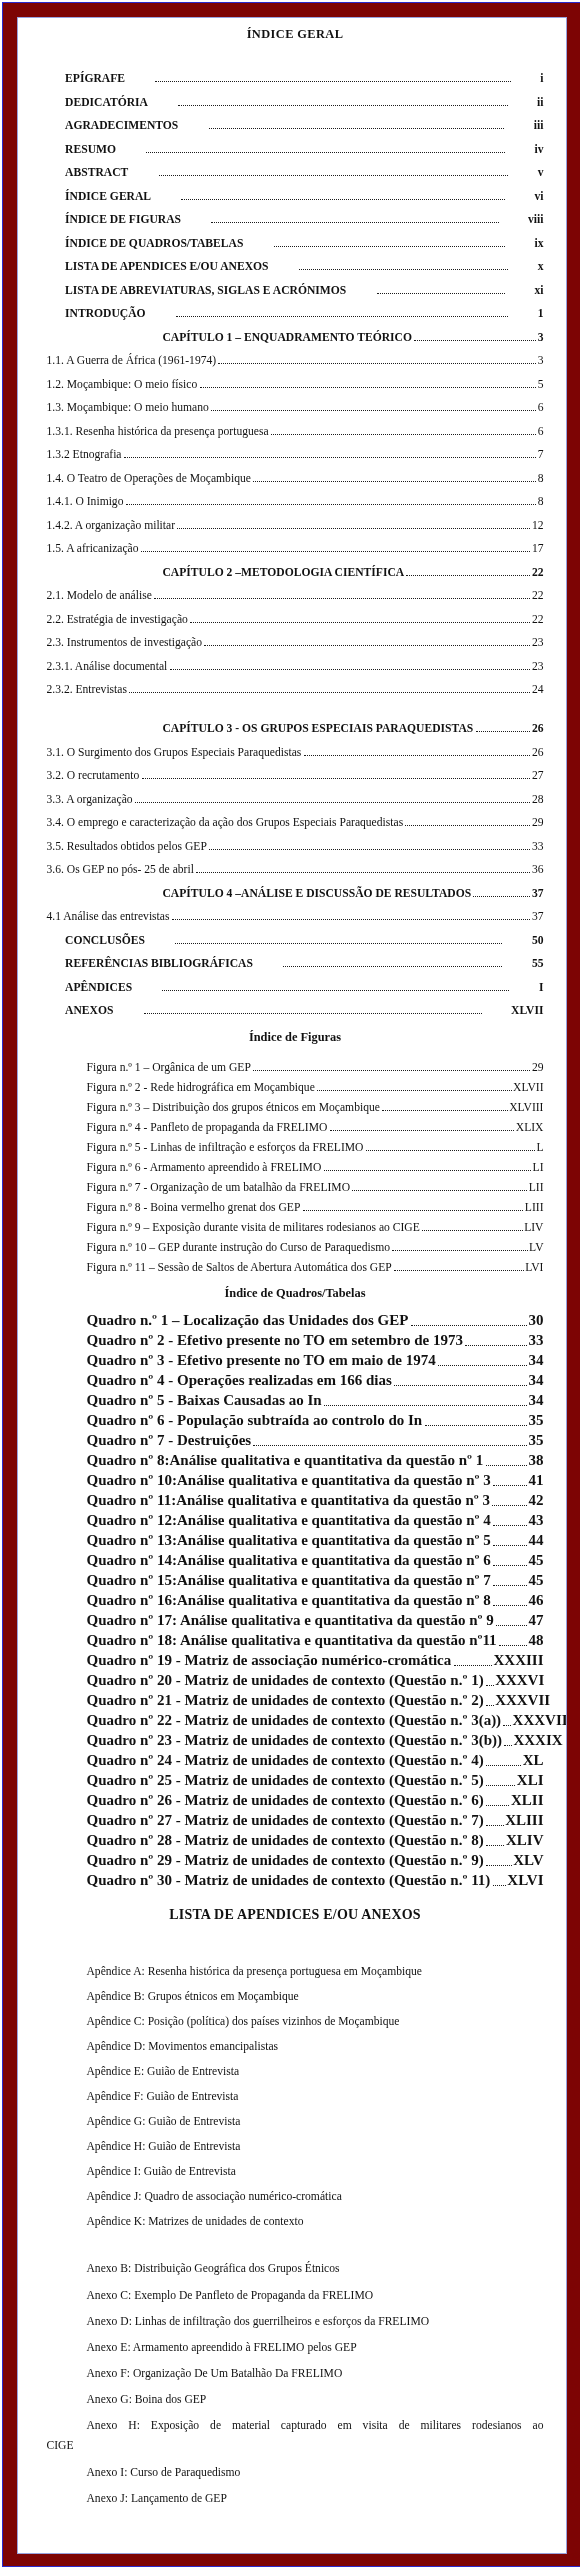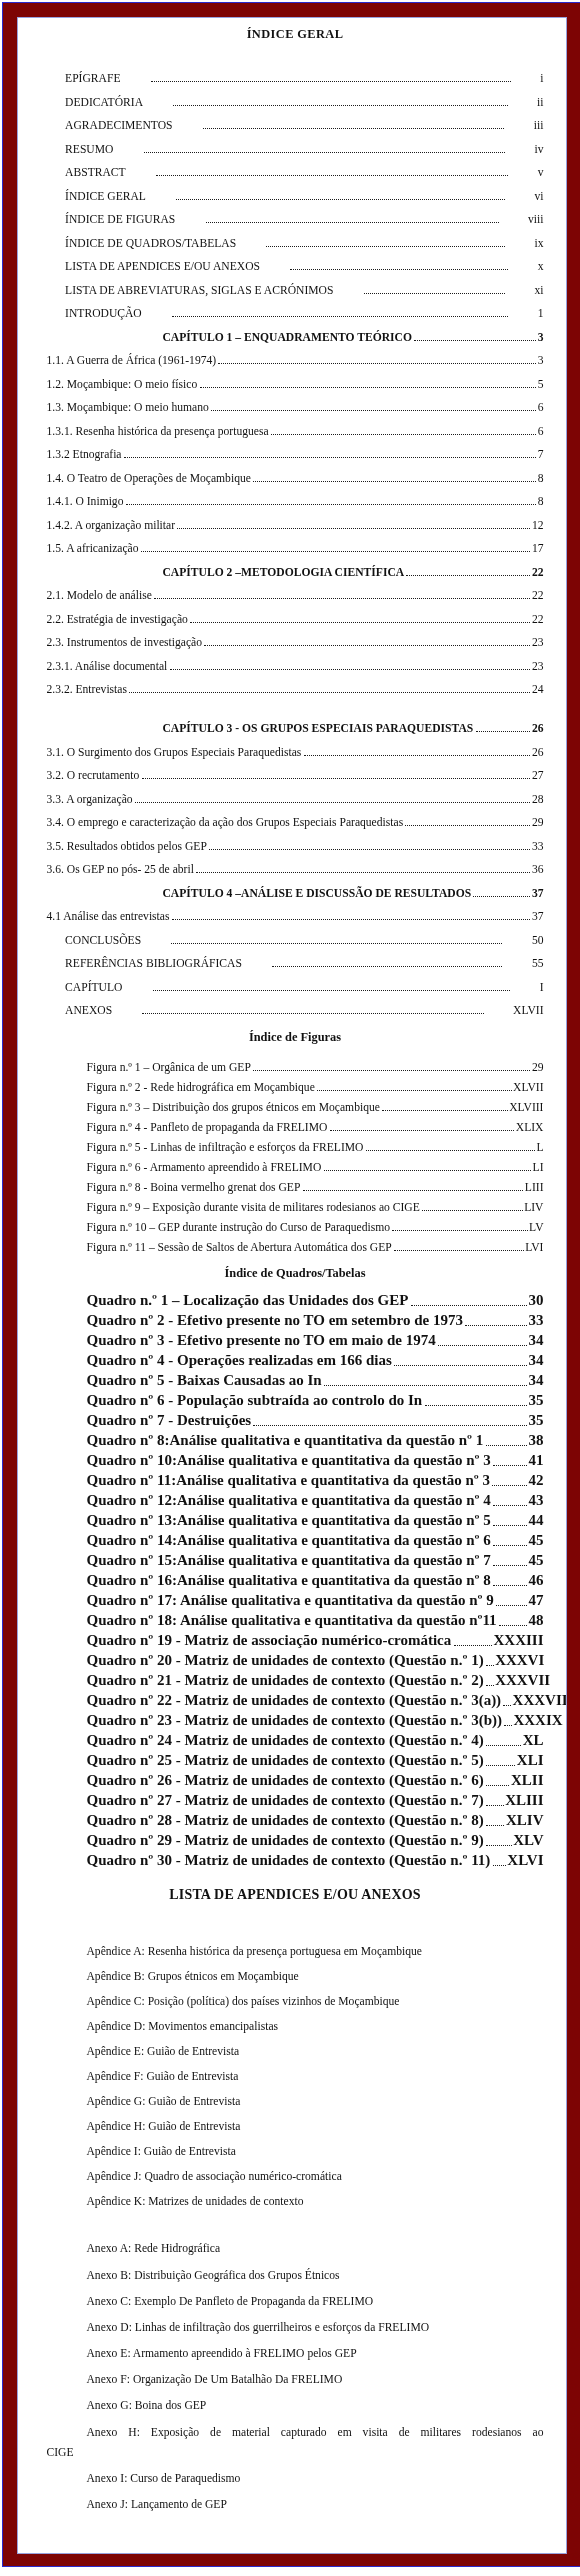--- a/index.html
+++ b/index.html
@@ -31,21 +31,21 @@
     margin:12.4px 0 0;text-align:center;font-size:12.4px;font-weight:bold;
   }
   .big-heading{
     margin:18.6px 0 0;text-align:center;font-size:14px;font-weight:bold;letter-spacing:0.2px;
   }
   .toc{margin-top:20px;font-size:11.6px;}
   .trow{display:flex;align-items:flex-end;height:23.5px;}
   .trow .lbl{white-space:nowrap;}
   .trow .lead{flex:1;min-width:7.7px;border-bottom:1.5px dotted #1c1c1c;margin:0 1.5px 3.1px 2.3px;}
   .trow .pg{white-space:nowrap;}
-  .trow.main{padding-left:18.6px;font-weight:normal;gap:28px;}
+  .trow.main{padding-left:18.6px;font-weight:bold;gap:28px;}
   .trow.chapter{padding-left:116px;font-weight:bold;}
   .trow.gap{margin-top:15.5px;}
   .figlist{margin-top:9px;font-size:11.6px;}
   .figlist .trow{height:20px;padding-left:40px;}
   .tablist{margin-top:7.7px;font-size:15px;font-weight:bold;}
   .tablist .trow{height:20px;padding-left:40px;}
   .applist{margin-top:36px;font-size:11.6px;}
   .applist p{margin:0;height:25px;line-height:25px;text-indent:40px;white-space:nowrap;}
   .anxlist{margin-top:25px;font-size:11.6px;}
   .anxlist p{margin:0 0 6.2px;line-height:20px;text-indent:40px;}
@@ -284,21 +284,21 @@
           <span class="pg">50</span>
         </div>
 
         <div class="trow main">
           <span class="lbl">REFERÊNCIAS BIBLIOGRÁFICAS</span>
           <span class="lead"></span>
           <span class="pg">55</span>
         </div>
 
         <div class="trow main">
-          <span class="lbl">CAPÍTULO</span>
+          <span class="lbl">APÊNDICES</span>
           <span class="lead"></span>
           <span class="pg">I</span>
         </div>
 
         <div class="trow main">
           <span class="lbl">ANEXOS</span>
           <span class="lead"></span>
           <span class="pg">XLVII</span>
         </div>
       </div>
@@ -336,20 +336,25 @@
           <span class="lead"></span>
           <span class="pg">L</span>
         </div>
 
         <div class="trow">
           <span class="lbl">Figura n.º 6 - Armamento apreendido à FRELIMO</span>
           <span class="lead"></span>
           <span class="pg">LI</span>
         </div>
 
+        <div class="trow">
+          <span class="lbl">Figura n.º 7 - Organização de um batalhão da FRELIMO</span>
+          <span class="lead"></span>
+          <span class="pg">LII</span>
+        </div>
 
         <div class="trow">
           <span class="lbl">Figura n.º 8 - Boina vermelho grenat dos GEP</span>
           <span class="lead"></span>
           <span class="pg">LIII</span>
         </div>
 
         <div class="trow">
           <span class="lbl">Figura n.º 9 – Exposição durante visita de militares rodesianos ao CIGE</span>
           <span class="lead"></span>
@@ -571,21 +576,20 @@
 
         <p>Apêndice I: Guião de Entrevista</p>
 
         <p>Apêndice J: Quadro de associação numérico-cromática</p>
 
         <p>Apêndice K: Matrizes de unidades de contexto</p>
       </div>
 
     <div class="anxlist">
 
-        <p>Anexo A: Rede Hidrográfica</p>
 
         <p>Anexo B: Distribuição Geográfica dos Grupos Étnicos</p>
 
         <p>Anexo C: Exemplo De Panfleto de Propaganda da FRELIMO</p>
 
         <p>Anexo D: Linhas de infiltração dos guerrilheiros e esforços da FRELIMO</p>
 
         <p>Anexo E: Armamento apreendido à FRELIMO pelos GEP</p>
 
         <p>Anexo F: Organização De Um Batalhão Da FRELIMO</p>

